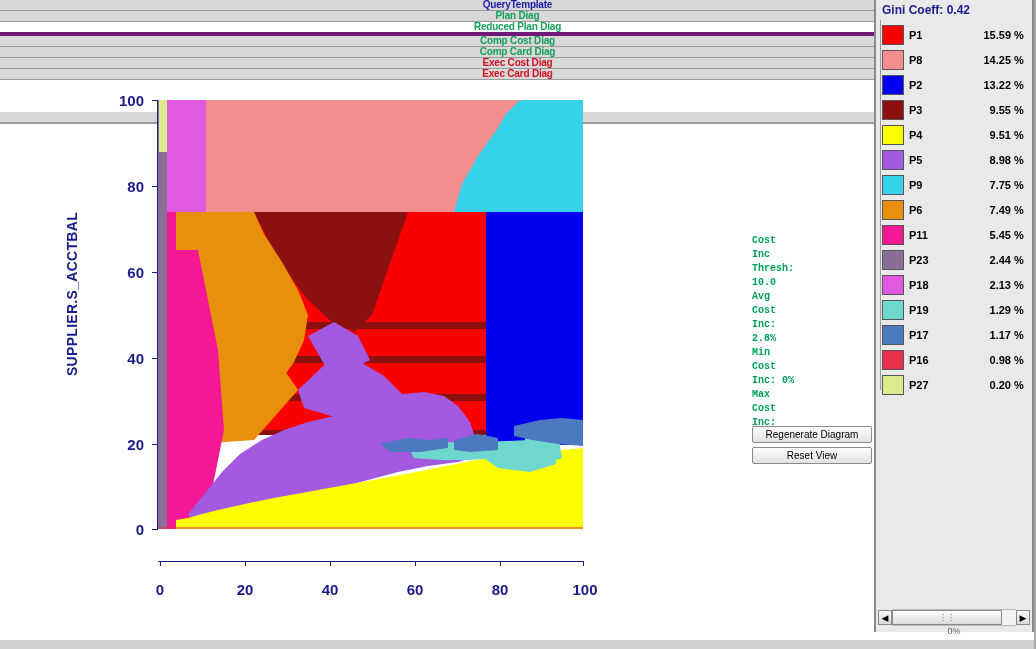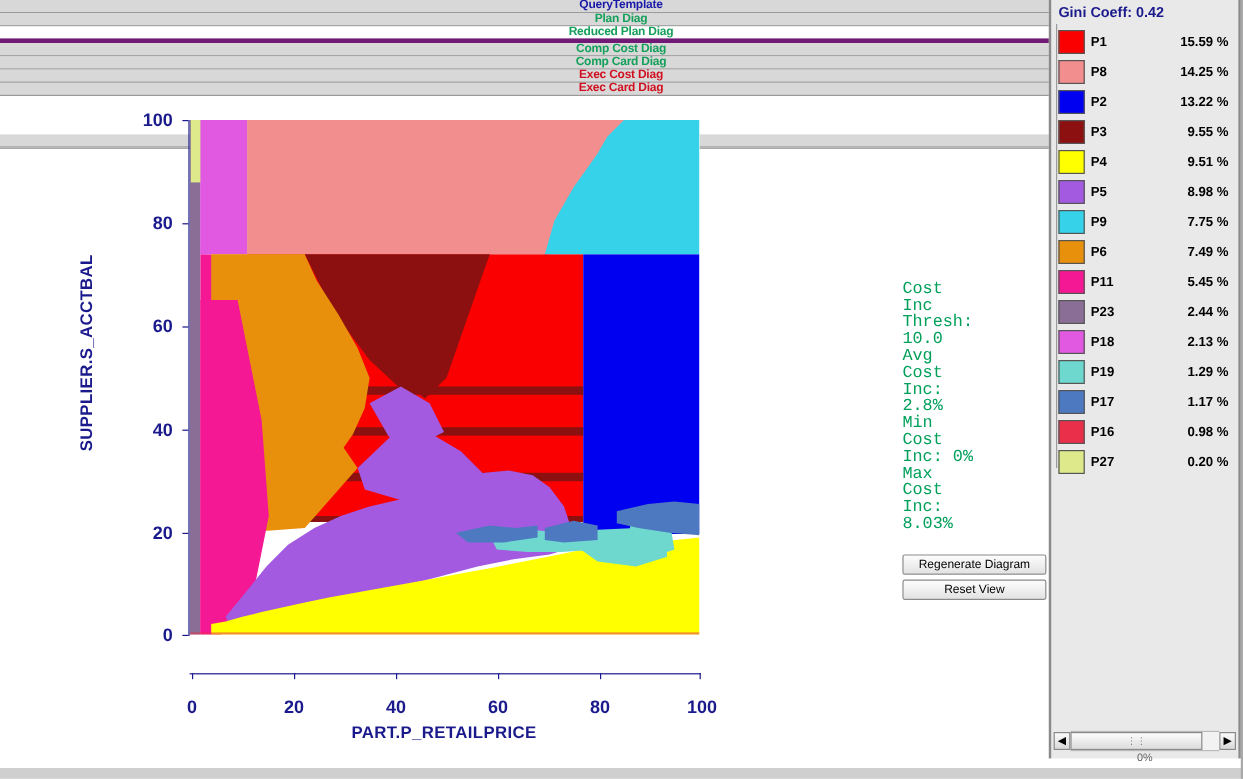--- a/index.html
+++ b/index.html
@@ -47,24 +47,24 @@
   #ytitle{position:absolute;left:-28px;top:270px;width:200px;
           transform:rotate(-90deg);transform-origin:center center;
           font-size:14px;font-weight:bold;color:#1a1a8c;text-align:center;
           letter-spacing:0.3px;}
   #xtitle{position:absolute;left:200px;top:586px;width:340px;text-align:center;
           font-size:14px;font-weight:bold;color:#1a1a8c;letter-spacing:0.3px;}
 
   
   #stats{position:absolute;left:752px;top:218px;
          font-family:"Liberation Mono","DejaVu Sans Mono",monospace;
-         font-size:14px;font-weight:normal;color:#00a05a;line-height:14px;}
-
-  
-  #buttons{position:absolute;left:752px;top:410px;width:120px;margin-top:36px;}
+         font-size:10px;font-weight:bold;color:#00a05a;line-height:14px;}
+
+  
+  #buttons{position:absolute;left:752px;top:410px;width:120px;}
   .btn{display:block;width:120px;height:17px;margin-bottom:4px;
        font-size:10px;color:#000;background:linear-gradient(#fdfdfd,#e2e2e2);
        border:1px solid #8a8a8a;border-radius:2px;cursor:pointer;
        font-family:"Liberation Sans",sans-serif;padding:0;line-height:15px;}
 
   
   #legend{position:absolute;left:874px;top:0;width:160px;height:632px;
           background:#e9e9e9;border-left:2px solid #8a8a8a;
           border-right:2px solid #8a8a8a;box-sizing:border-box;}
   #gini{position:absolute;left:6px;top:3px;font-size:12px;font-weight:bold;
@@ -214,21 +214,20 @@
     <div class="tick xtick" style="left:583px"></div>
 
     <div class="xlabel-txt" style="left:140px">0</div>
     <div class="xlabel-txt" style="left:225px">20</div>
     <div class="xlabel-txt" style="left:310px">40</div>
     <div class="xlabel-txt" style="left:395px">60</div>
     <div class="xlabel-txt" style="left:480px">80</div>
     <div class="xlabel-txt" style="left:565px">100</div>
 
     <div id="ytitle">SUPPLIER.S_ACCTBAL</div>
-    <div id="xtitle">PART.P_RETAILPRICE</div>
 
     <div id="stats">
       <div>Cost Inc Thresh: 10.0</div>
       <div>Avg Cost Inc: 2.8%</div>
       <div>Min Cost Inc: 0%</div>
       <div>Max Cost Inc: 8.03%</div>
     </div>
 
     <div id="buttons">
       <button class="btn">Regenerate Diagram</button>

